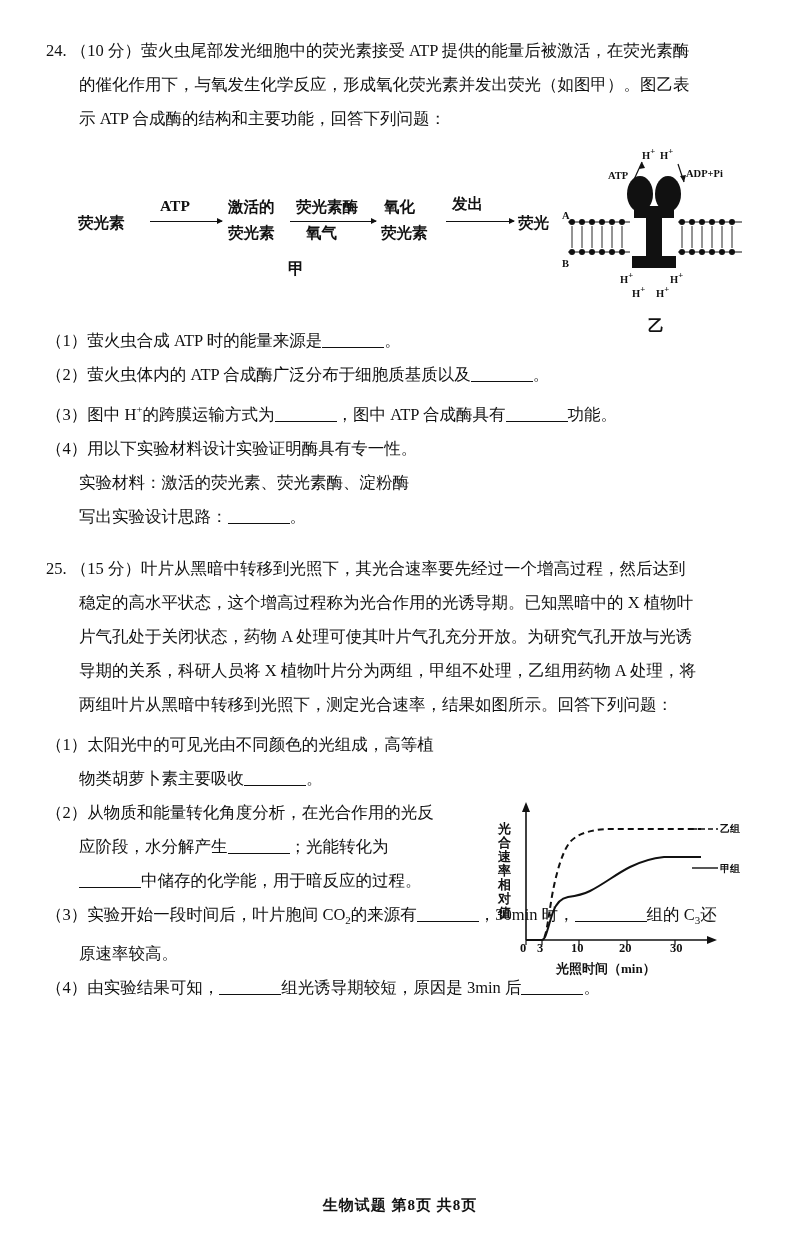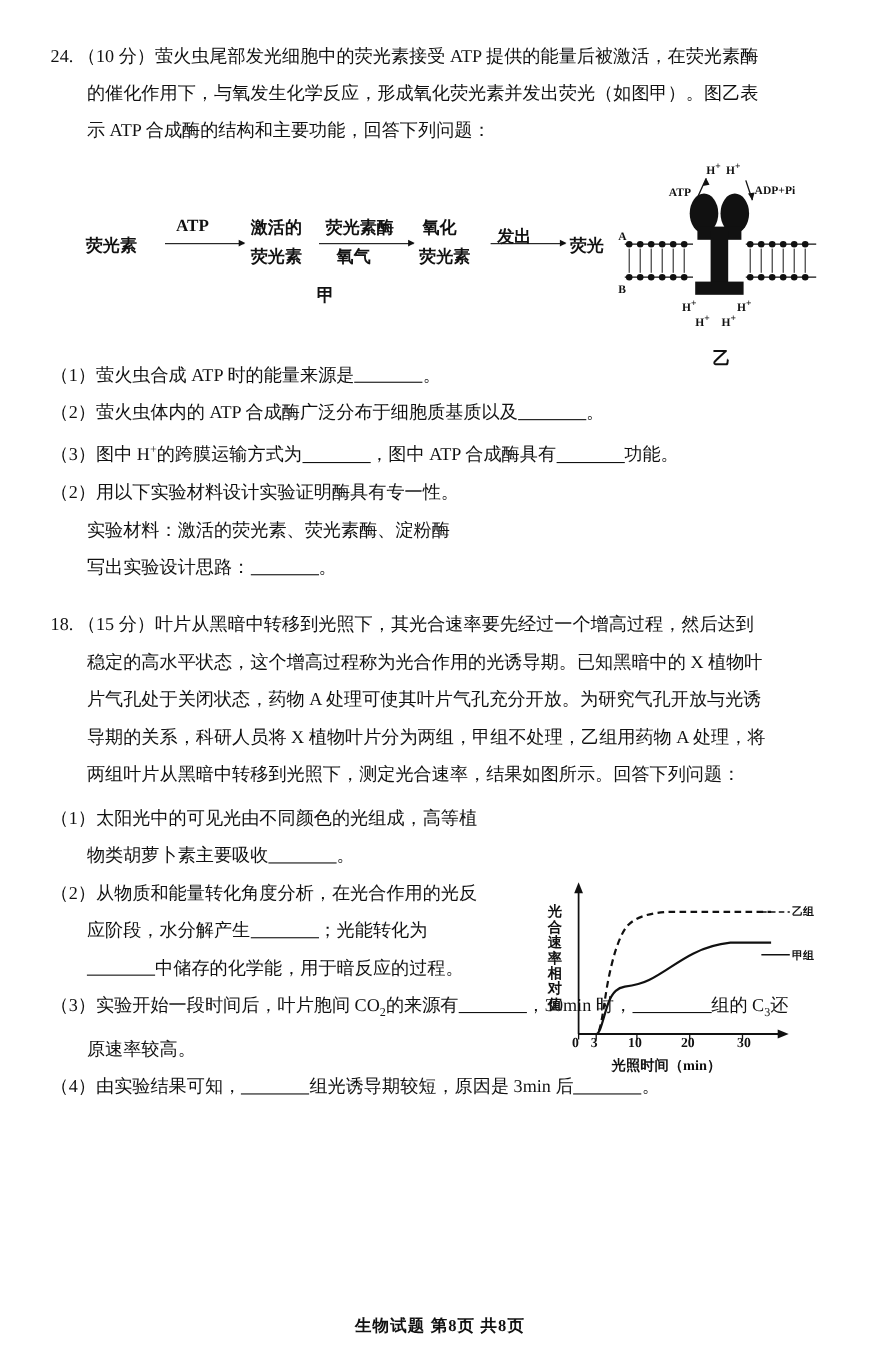--- a/index.html
+++ b/index.html
@@ -184,31 +184,31 @@
   </div>
 
   <div class="sub">
     <span>（2）萤火虫体内的 ATP 合成酶广泛分布于细胞质基质以及</span><span class="blank"></span><span>。</span>
   </div>
 
   <div class="sub">
     <span>（3）图中 H</span><span class="sup">+</span><span>的跨膜运输方式为</span><span class="blank"></span><span>，图中 ATP 合成酶具有</span><span class="blank"></span><span>功能。</span>
   </div>
 
-  <div class="sub">（2）用以下实验材料设计实验证明酶具有专一性。</div>
+  <div class="sub">（4）用以下实验材料设计实验证明酶具有专一性。</div>
   <div class="sub sub-indent">实验材料：激活的荧光素、荧光素酶、淀粉酶</div>
   <div class="sub sub-indent">
     <span>写出实验设计思路：</span><span class="blank"></span><span>。</span>
   </div>
 
   <div style="height:18px"></div>
 
   <div class="q">
     <div class="q-body q-head">
-      <span>18</span><span>.</span>
+      <span>25</span><span>.</span>
       <span>（15 分）</span><span>叶片从黑暗中转移到光照下，其光合速率要先经过一个增高过程，然后达到</span>
     </div>
     <div class="q-body indent">稳定的高水平状态，这个增高过程称为光合作用的光诱导期。已知黑暗中的 X 植物叶</div>
     <div class="q-body indent">片气孔处于关闭状态，药物 A 处理可使其叶片气孔充分开放。为研究气孔开放与光诱</div>
     <div class="q-body indent">导期的关系，科研人员将 X 植物叶片分为两组，甲组不处理，乙组用药物 A 处理，将</div>
     <div class="q-body indent">两组叶片从黑暗中转移到光照下，测定光合速率，结果如图所示。回答下列问题：</div>
   </div>
 
   <div class="q25-left">
     <div class="sub">（1）太阳光中的可见光由不同颜色的光组成，高等植</div>
@@ -239,21 +239,21 @@
       <span class="arrow" style="left:72px; width:72px;"></span>
       <span class="lbl" style="left:82px; top:4px;">ATP</span>
       <span class="lbl" style="left:150px; top:4px;">激活的</span>
       <span class="lbl" style="left:150px; top:30px;">荧光素</span>
       <span class="arrow" style="left:212px; width:86px;"></span>
       <span class="lbl" style="left:218px; top:4px;">荧光素酶</span>
       <span class="lbl" style="left:228px; top:30px;">氧气</span>
       <span class="lbl" style="left:306px; top:4px;">氧化</span>
       <span class="lbl" style="left:303px; top:30px;">荧光素</span>
       <span class="arrow" style="left:368px; width:68px;"></span>
-      <span class="lbl" style="left:374px; top:12px;">发出</span>
+      <span class="lbl" style="left:374px; top:1px;">发出</span>
       <span class="lbl" style="left:440px; top:20px;">荧光</span>
     </div>
     <div class="jia-cap">甲</div>
   </div>
 
   <div class="fig-yi">
     <svg width="190" height="170" viewBox="0 0 190 170">
 
       <g stroke="#111" stroke-width="1.1" fill="none">
         <line x1="8" y1="74" x2="70" y2="74"></line>

